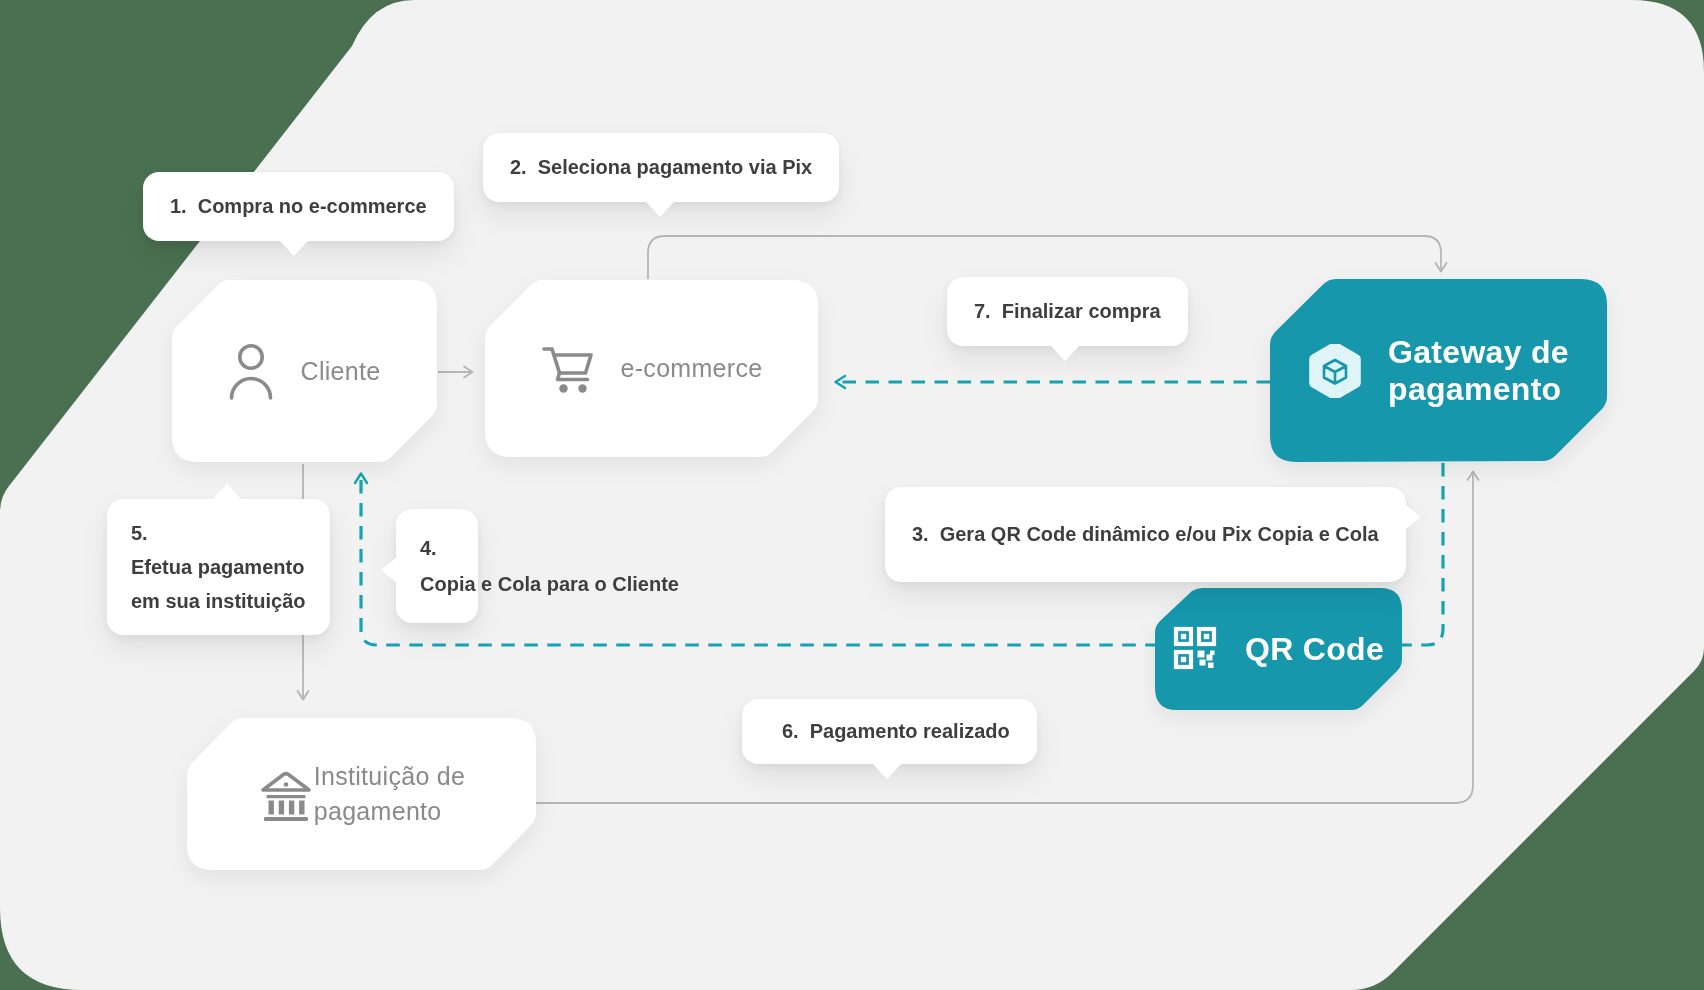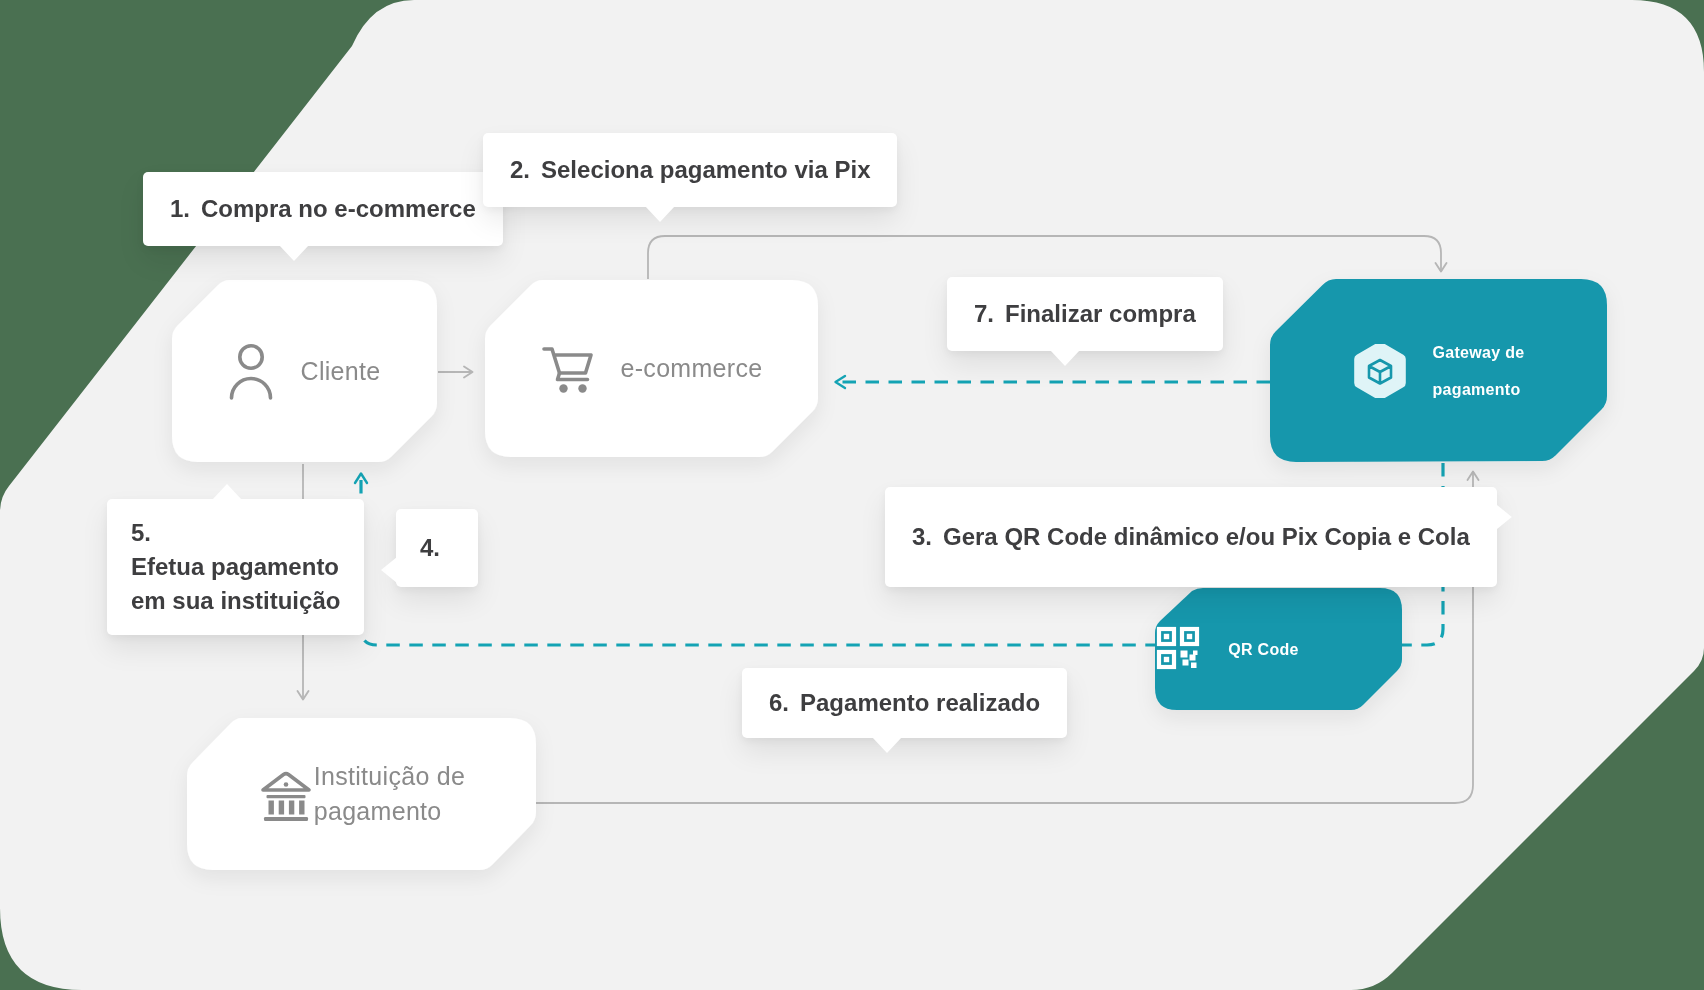--- a/index.html
+++ b/index.html
@@ -19,32 +19,32 @@
   .stage svg.scene{position:absolute;left:0;top:0;}
   .canvas-shape{fill:var(--canvas);}
   .conn{fill:none;stroke:var(--gray-line);stroke-width:1.8px;}
   .conn-teal{fill:none;stroke:var(--accent-teal-bright);stroke-width:3.2px;stroke-dasharray:13.5 9.5;}
   .marker-gray-path{fill:none;stroke:var(--gray-line);stroke-width:1.9px;stroke-linecap:round;stroke-linejoin:round;}
   .marker-teal-path{fill:none;stroke:var(--accent-teal-bright);stroke-width:2.4px;stroke-linecap:round;stroke-linejoin:round;}
   .node-shape{fill:var(--node-fill);}
   .node-shape-teal{fill:var(--accent-teal);}
   .node-content{position:absolute;display:flex;align-items:center;justify-content:center;pointer-events:none;}
   .node-label{color:var(--node-text);font-size:25px;font-weight:500;letter-spacing:.3px;}
-  .node-label-teal{color:#ffffff;font-size:16px;font-weight:600;letter-spacing:.3px;line-height:37px;}
+  .node-label-teal{color:#ffffff;font-size:32px;font-weight:600;letter-spacing:.3px;line-height:37px;}
   .node-label .l2, .node-label-teal .l2{display:block;}
   .node-label{line-height:35px;}
   .icon{flex:0 0 auto;display:block;}
   .stroke-gray{stroke:var(--node-text);fill:none;stroke-width:3.6px;stroke-linecap:round;stroke-linejoin:round;}
   .fill-gray{fill:var(--node-text);}
   .cube-hex{fill:var(--icon-on-teal);stroke:var(--icon-on-teal);stroke-width:10px;stroke-linejoin:round;}
   .cube-lines{fill:none;stroke:var(--accent-teal);stroke-width:2.6px;stroke-linejoin:round;stroke-linecap:round;}
   .qr-white-stroke{fill:none;stroke:#ffffff;stroke-width:4.2px;}
   .qr-white{fill:#ffffff;}
-  .callout{position:absolute;background:#ffffff;border-radius:5px;color:var(--callout-text);
-    font-size:24px;font-weight:700;white-space:nowrap;width:max-content;
+  .callout{position:absolute;background:#ffffff;border-radius:16px;color:var(--callout-text);
+    font-size:20px;font-weight:700;white-space:nowrap;width:max-content;
     box-shadow:0 14px 28px rgba(0,0,0,.08),0 3px 8px rgba(0,0,0,.05);}
   .callout .pad{padding:23px 27px;}
   .c-num{margin-right:11px;}
   .c-grid{display:grid;grid-template-columns:34px auto;line-height:36px;}
   .c-lines{line-height:34px;}
   .tail{position:absolute;background:#ffffff;}
   .tail-down{width:30px;height:16px;clip-path:polygon(0 0,100% 0,50% 100%);}
   .tail-up{width:30px;height:16px;clip-path:polygon(0 100%,100% 100%,50% 0);}
   .tail-left{width:16px;height:26px;clip-path:polygon(100% 0,100% 100%,0 50%);}
   .tail-right{width:16px;height:26px;clip-path:polygon(0 0,0 100%,100% 50%);}
@@ -105,21 +105,21 @@
     <svg class="icon" width="54" height="54" viewBox="0 0 54 54">
       <polygon class="cube-hex" points="27,3 47.8,15 47.8,39 27,51 6.2,39 6.2,15"></polygon>
       <path class="cube-lines" d="M 27 16 L 38 22 L 27 28 L 16 22 Z M 16 22 V 33.5 L 27 39.5 L 38 33.5 V 22 M 27 28 V 39.5"></path>
     </svg>
     <span class="node-label-teal">
       <span class="l1">Gateway de</span>
       <span class="l2">pagamento</span>
     </span>
   </div>
 
-  <div class="node-content" style="left:1104px;top:588px;width:247px;height:122px;gap:26px;">
+  <div class="node-content" style="left:1155px;top:588px;width:247px;height:122px;gap:26px;">
     <svg class="icon" width="46" height="46" viewBox="0 0 46 46">
       <rect class="qr-white-stroke" x="3" y="3" width="15" height="15"></rect>
       <rect class="qr-white" x="7.8" y="7.8" width="5.4" height="5.4"></rect>
       <rect class="qr-white-stroke" x="26" y="3" width="15" height="15"></rect>
       <rect class="qr-white" x="30.8" y="7.8" width="5.4" height="5.4"></rect>
       <rect class="qr-white-stroke" x="3" y="26" width="15" height="15"></rect>
       <rect class="qr-white" x="7.8" y="30.8" width="5.4" height="5.4"></rect>
       <rect class="qr-white" x="24.5" y="24.5" width="7" height="7"></rect>
       <rect class="qr-white" x="33.5" y="28.5" width="6" height="6"></rect>
       <rect class="qr-white" x="26.5" y="33.5" width="6" height="6"></rect>
@@ -159,37 +159,38 @@
   <div class="callout" style="left:885px;top:487px;">
     <div class="pad" style="padding:36px 27px;"><span class="c-num">3.</span><span>Gera QR Code dinâmico e/ou Pix Copia e Cola</span></div>
     <span class="tail tail-right" style="right:-15px;top:17px;"></span>
   </div>
 
   <div class="callout" style="left:396px;top:509px;">
     <div class="pad" style="padding:21px 24px;">
       <div class="c-grid">
         <span>4.</span>
         <span></span>
+        <span>Copia e Cola para o Cliente</span>
       </div>
     </div>
     <span class="tail tail-left" style="left:-15px;top:48px;"></span>
   </div>
 
   <div class="callout" style="left:107px;top:499px;">
     <div class="pad" style="padding:17px 24px;">
       <div class="c-lines">
         <div>5.</div>
         <div>Efetua pagamento</div>
         <div>em sua instituição</div>
       </div>
     </div>
     <span class="tail tail-up" style="left:105px;top:-15px;"></span>
   </div>
 
-  <div class="callout" style="left:742px;top:668px;">
+  <div class="callout" style="left:742px;top:699px;padding-left:13px;">
     <div class="pad" style="padding:21px 27px;"><span class="c-num">6.</span><span>Pagamento realizado</span></div>
     <span class="tail tail-down" style="left:130px;bottom:-15px;"></span>
   </div>
 
   <div class="callout" style="left:947px;top:277px;">
     <div class="pad"><span class="c-num">7.</span><span>Finalizar compra</span></div>
     <span class="tail tail-down" style="left:103px;bottom:-15px;"></span>
   </div>
 
 </div>

